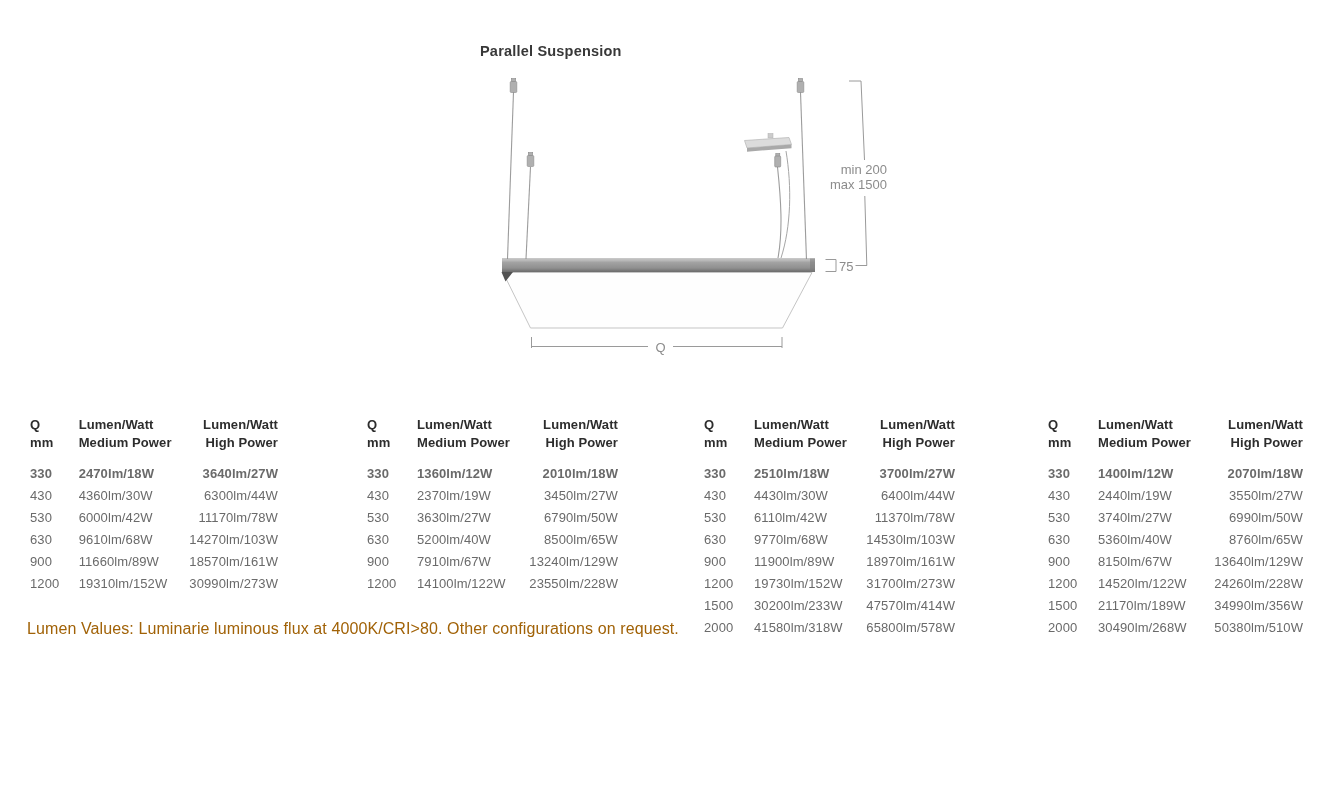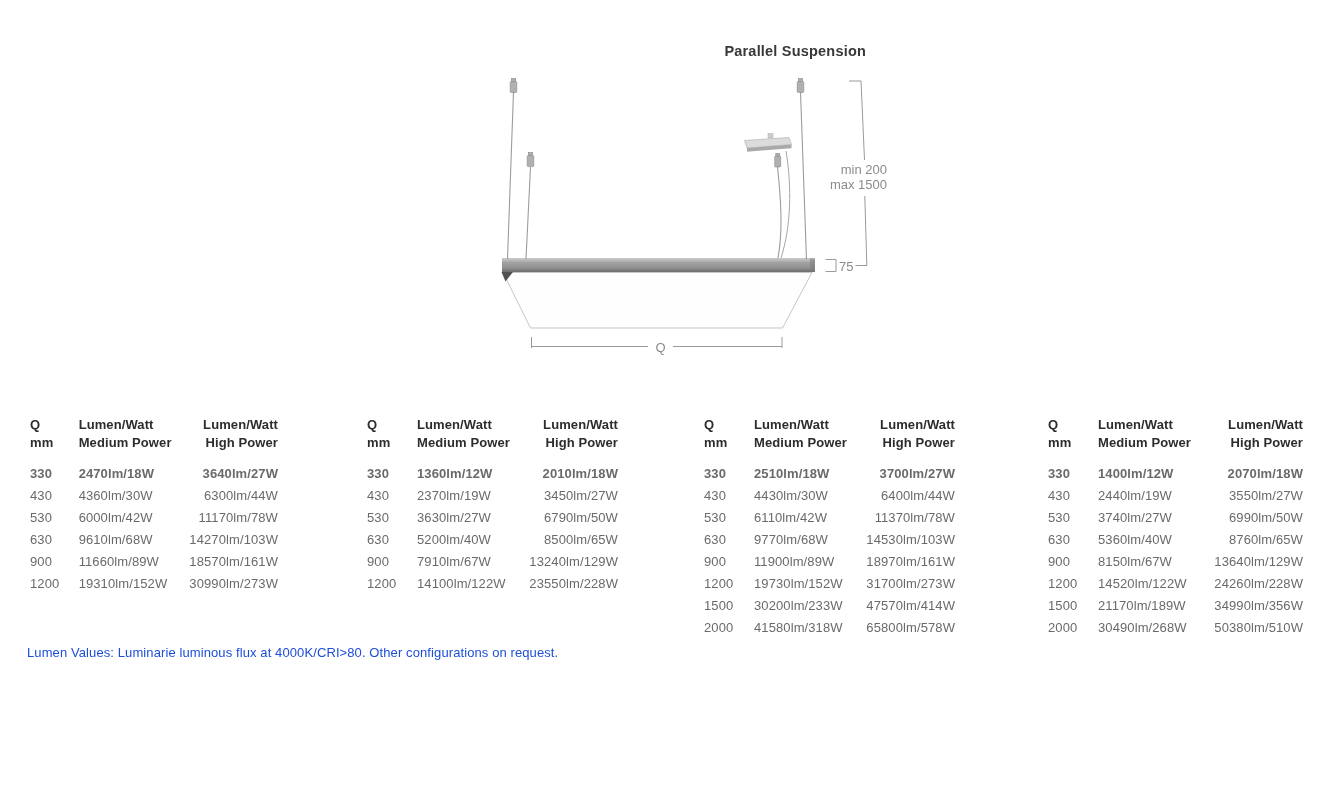--- a/index.html
+++ b/index.html
@@ -5,21 +5,21 @@
   * { margin:0; padding:0; box-sizing:border-box; }
   html,body { background:#ffffff; }
   body {
     position:relative;
     width:1338px; height:788px;
     font-family:"Liberation Sans", sans-serif;
     overflow:hidden;
   }
   .page-title {
     position:absolute; left:480px; top:43px; width:386px;
-    text-align:right;
+    text-align:left;
     font-size:14.5px; font-weight:bold; color:#383838; letter-spacing:.2px;
   }
   .diagram {
     position:absolute; left:480px; top:65px; width:420px; height:300px;
   }
   .dim-text { font-size:13px; fill:#8c8c8c; font-family:"Liberation Sans", sans-serif; }
   .spec-table { position:absolute; top:416px; }
   .spec-table.t1 { left:30px;  width:248px; }
   .spec-table.t2 { left:367px; width:251px; }
   .spec-table.t3 { left:704px; width:251px; }
@@ -30,22 +30,22 @@
     text-align:left; vertical-align:top; line-height:18px; padding:0;
     letter-spacing:.1px; white-space:nowrap;
   }
   .spec-table th.right, .spec-table td.right { text-align:right; }
   .spec-table tbody td {
     font-size:13px; color:#6a6a6a; line-height:22px; padding:0;
     white-space:nowrap; letter-spacing:.1px;
   }
   .spec-table tbody tr:first-child td { padding-top:11px;font-weight:bold; }
   .footnote {
-    position:absolute; left:27px; top:645px;
-    font-size:13px; color:#1d4ed8; letter-spacing:.1px;
+    position:absolute; left:27px; top:620px;
+    font-size:16px; color:#a16207; letter-spacing:.1px;
   }
 </style>
 </head>
 <body>
 
 <div class="page-title">Parallel Suspension</div>
 
 <svg class="diagram" viewBox="0 0 420 300">
   <defs>
     <linearGradient id="barGrad" x1="0" y1="0" x2="0" y2="1">

